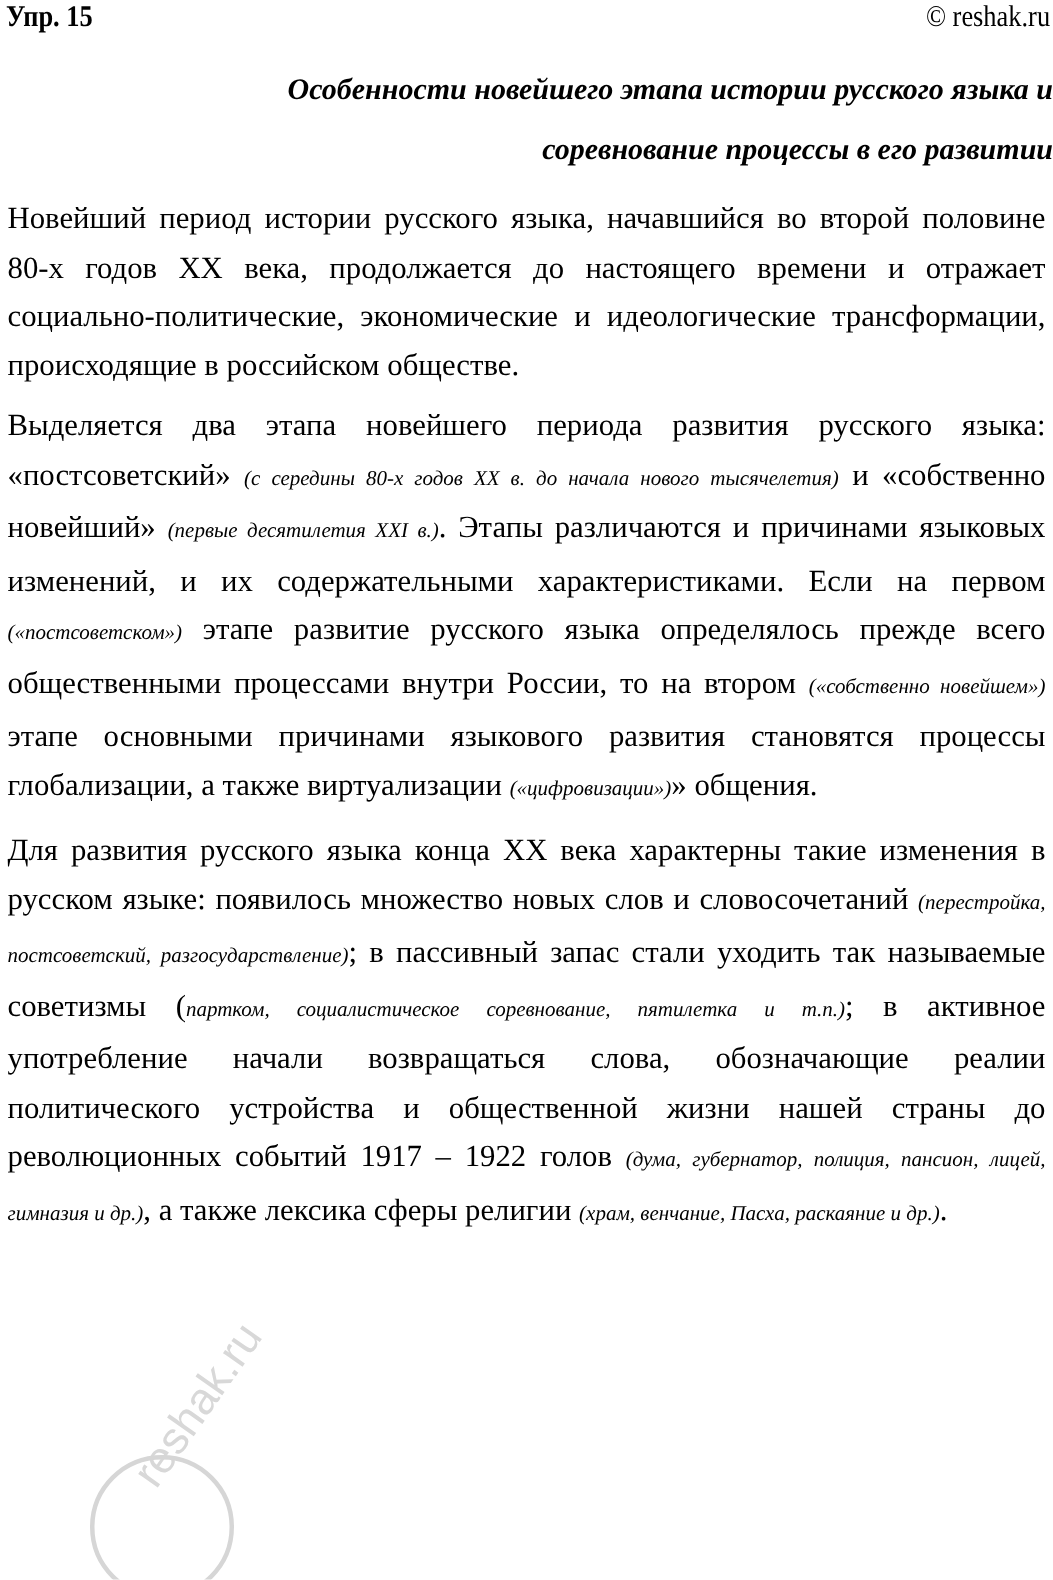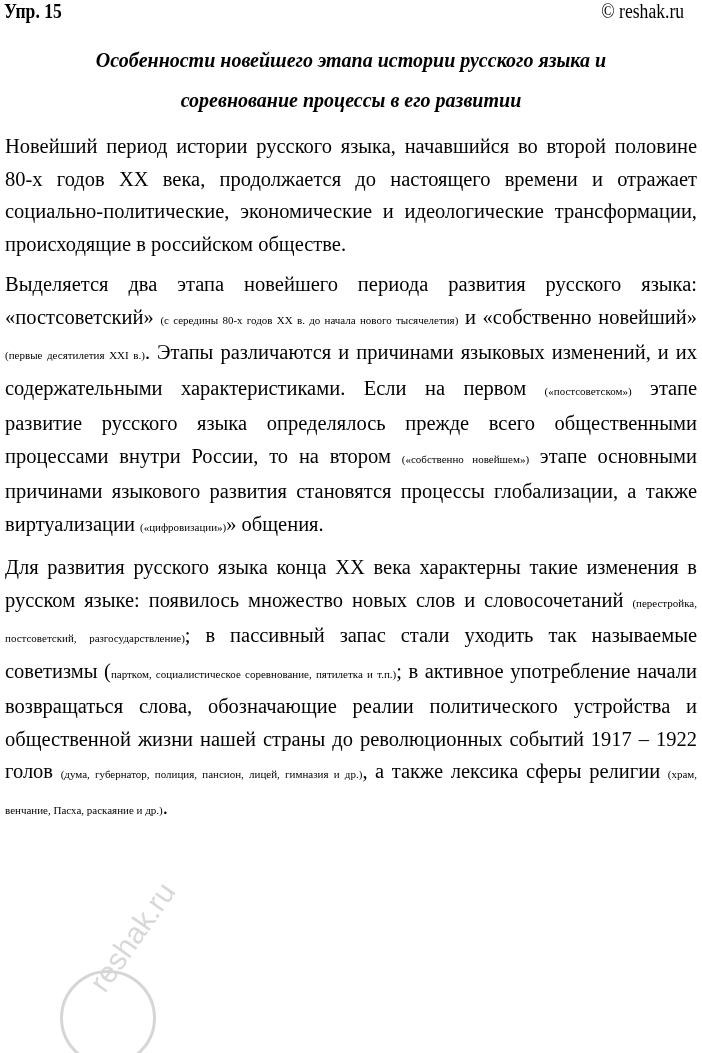--- a/index.html
+++ b/index.html
@@ -1,32 +1,32 @@
 <!DOCTYPE html>
 <html><head>
 <meta charset="utf-8">
 <style>
   html, body { margin: 0; padding: 0; background: #ffffff; }
   body {
     width: 702px; height: 1053px; overflow: hidden; position: relative;
     font-family: "Liberation Serif", serif; color: #000;
   }
-  .hdr { position: absolute; top: 0; left: 0; right: 16px; height: 30px; }
+  .hdr { position: absolute; top: 0; left: 0; right: 0; height: 30px; }
   .ex-num { position: absolute; left: 4px; top: 0px; font-weight: bold; font-size: 20px; font-stretch: condensed; transform: scaleX(0.88); transform-origin: left top; }
   .copy { position: absolute; right: 2px; top: 0px; font-size: 20px; transform: scaleX(0.88); transform-origin: right top; }
   .title {
-    position: absolute; top: 40px; left: 0; right: 0; text-align: center;
+    position: absolute; top: 40px; left: 0; right: 0; text-align: right;
     font-weight: bold; font-style: italic; font-size: 20px; line-height: 40px;
   }
   .body {
     position: absolute; top: 130px; left: 5px; width: 692px;
     font-size: 20.5px; line-height: 32.5px; text-align: justify;
   }
   .body p { margin: 0 0 8px 0; }
-  .it { font-size: 11px; }
+  .it { font-style: italic; font-size: 14px; }
   .wm {
     position: absolute; left: 40px; top: 880px; width: 150px; height: 170px;
     color: #cfcfcf; font-family: "Liberation Sans", sans-serif; pointer-events: none;
   }
   .wm .circle {
     position: absolute; left: 20px; top: 90px; width: 90px; height: 90px;
     border: 3px solid #d6d6d6; border-radius: 50%;
   }
   .wm .txt { position: absolute; left: 30px; top: 40px; font-size: 30px; transform: rotate(-55deg); color: #d8d8d8; }
 </style>

